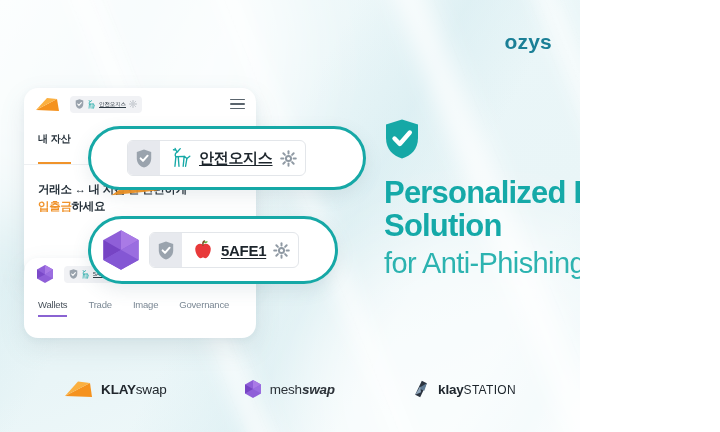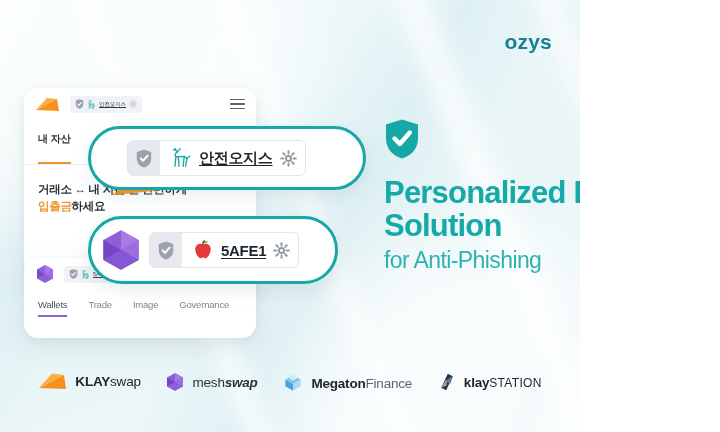--- a/index.html
+++ b/index.html
@@ -75,21 +75,21 @@
     margin-top: 16px;
     font-size: 31px;
     line-height: 1.08;
     font-weight: 700;
     letter-spacing: -0.8px;
     color: #15a9a8;
     white-space: pre-line;
   }
   #hero-sub {
     margin-top: 5px;
-    font-size: 23px;
+    font-size: 29px;
     line-height: 1.1;
     font-weight: 400;
     letter-spacing: -0.6px;
     color: #2cb3b0;
   }
 
   
   .mock-card {
     position: absolute;
     background: #ffffff;
@@ -274,21 +274,21 @@
   #mesh-hex-big { width: 44px; height: 44px; display:block; flex:none; margin-right: 6px; }
 
   
   #partners {
     position: absolute;
     left: 0;
     right: 0;
     bottom: 26px;
     height: 34px;
     display: flex;
-    align-items: flex-start;
+    align-items: center;
     justify-content: space-around;
     padding: 0 26px;
   }
   .partner {
     display: flex;
     align-items: center;
     gap: 7px;
     white-space: nowrap;
   }
   .partner-mark { display:block; flex:none; }
@@ -509,29 +509,20 @@
     <div class="partner">
       <svg class="partner-mark" width="20" height="20" viewBox="0 0 40 40">
         <path d="M20 2 L36 11 V29 L20 38 L4 29 V11 Z" fill="#8f5fd8"></path>
         <path d="M20 2 L36 11 L20 20 Z" fill="#a97ae6"></path>
         <path d="M4 11 L20 20 L4 29 Z" fill="#7644c4"></path>
         <path d="M20 20 L36 11 V29 Z" fill="#9a6de0"></path>
       </svg>
       <span class="partner-text p-mesh"><span>mesh</span><b>swap</b></span>
     </div>
 
-    <div class="partner">
-      <svg class="partner-mark" width="22" height="22" viewBox="0 0 40 40">
-        <path d="M6 14 L20 6 L34 14 L20 22 Z" fill="#7fc4e8"></path>
-        <path d="M6 14 V26 L20 34 V22 Z" fill="#4da3d6"></path>
-        <path d="M34 14 V26 L20 34 V22 Z" fill="#a8dcf2"></path>
-        <path d="M12 11 L22 5 L30 10 L20 16 Z" fill="#cfeefb"></path>
-      </svg>
-      <span class="partner-text p-mega"><span>Megaton</span><span class="lt">Finance</span></span>
-    </div>
 
 
     <div class="partner">
       <svg class="partner-mark" width="20" height="20" viewBox="0 0 24 24">
         <path d="M5 19 L13 2 L19 5 L11 22 Z" fill="#2b3440"></path>
         <path d="M9 11 L19 5 L16 14 Z" fill="#5f7a93"></path>
         <path d="M5 19 L11 9 L12 16 Z" fill="#8fa6bb"></path>
       </svg>
       <span class="partner-text p-klaysta"><span>klay</span><span class="lt">STATION</span></span>
     </div>

